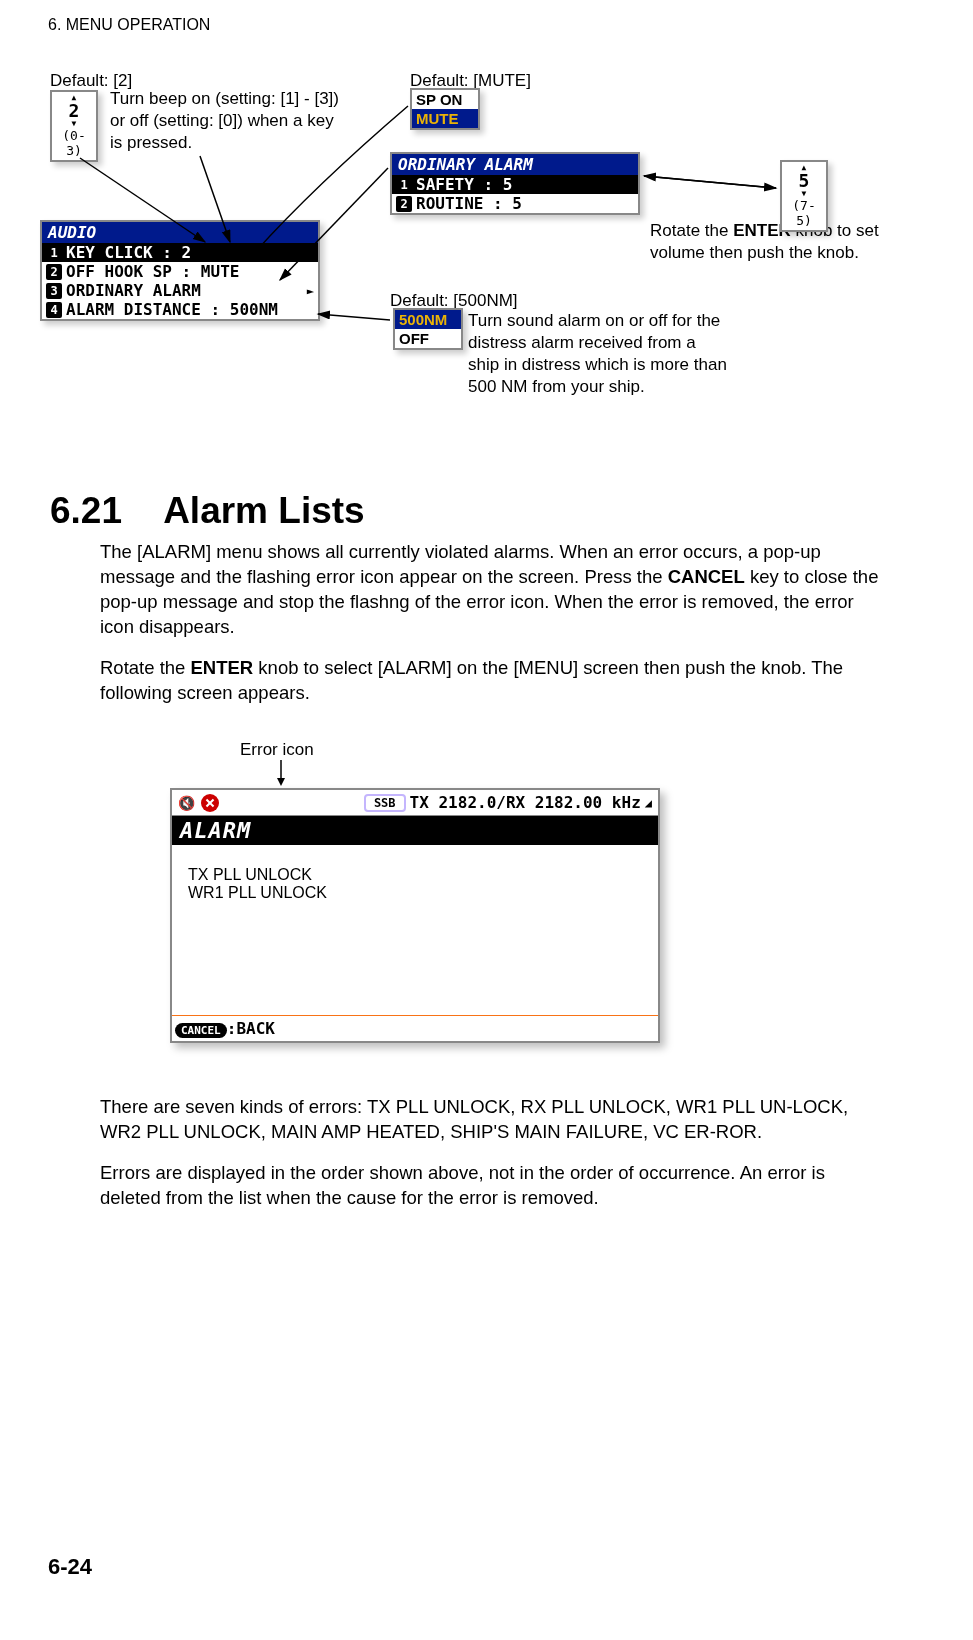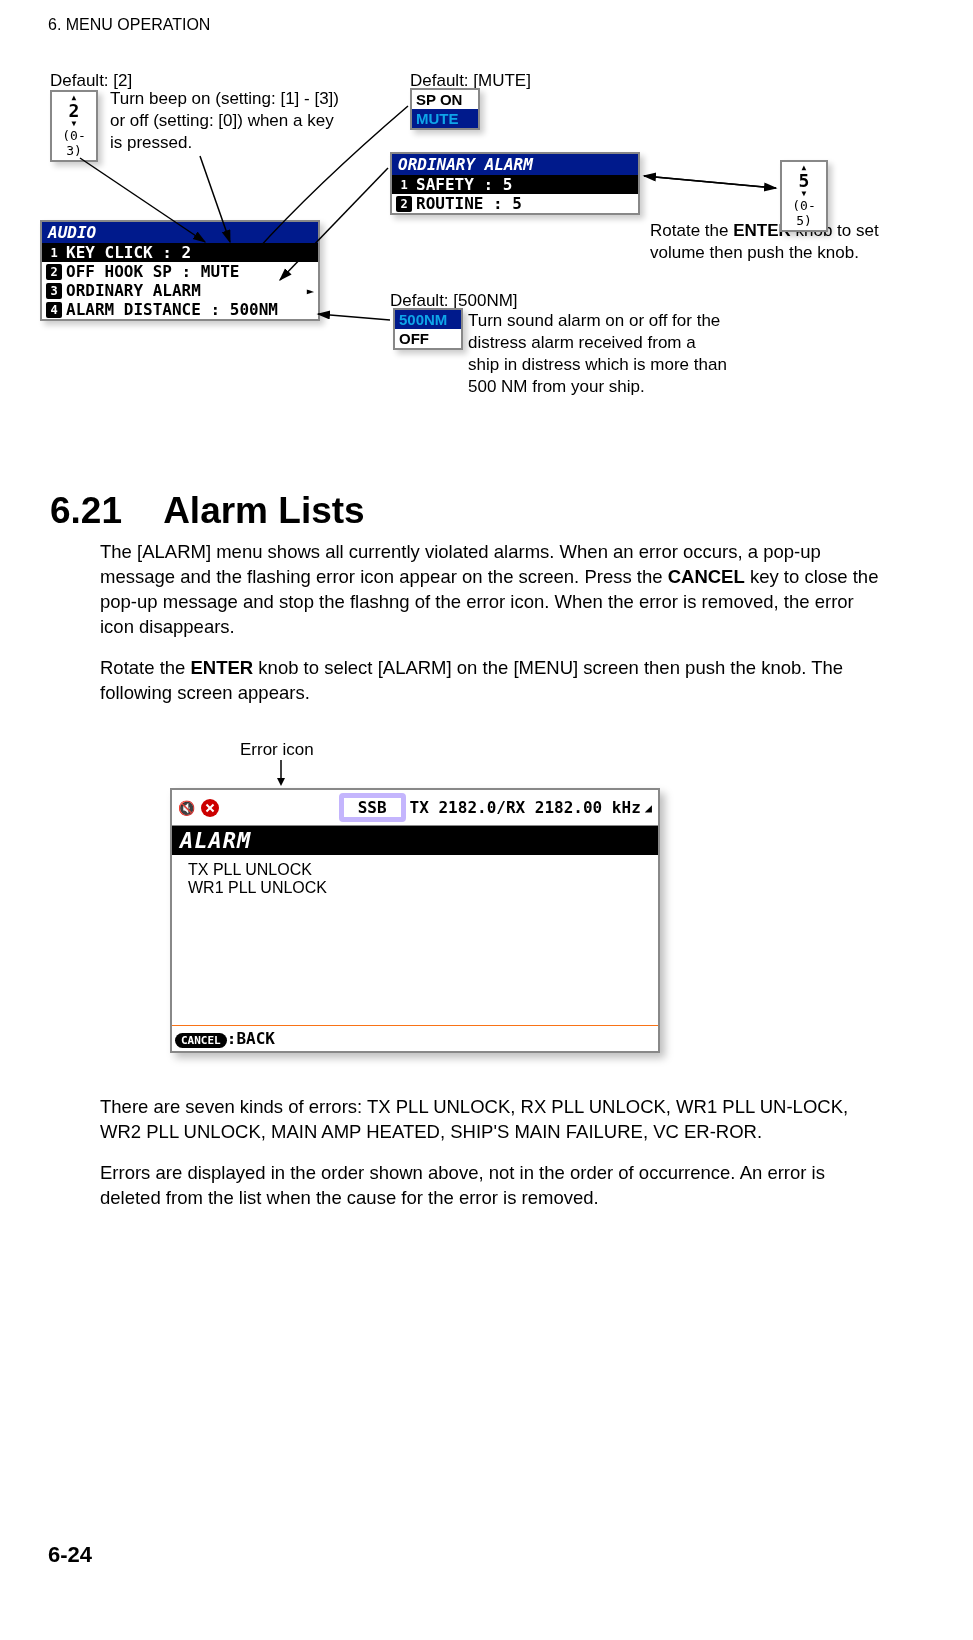--- a/index.html
+++ b/index.html
@@ -7,21 +7,21 @@
     font-family: Arial, Helvetica, sans-serif;
     font-size: 18px;
     color: #000;
     background: #fff;
     width: 973px;
     height: 1640px;
     position: relative;
   }
   .page { position: relative; width: 973px; height: 1640px; padding: 0; border-radius: 28px; }
   .header-line { position: absolute; top: 16px; left: 48px; font-size: 16px; }
-  .pagenum { position: absolute; bottom: 72px; left: 48px; font-size: 22px; font-weight: bold; }
+  .pagenum { position: absolute; bottom: 60px; left: 48px; font-size: 22px; font-weight: bold; }
 
   
   .diagram { position: absolute; top: 70px; left: 50px; width: 870px; height: 380px; }
   .lbl { position: absolute; font-size: 17px; line-height: 1.3; }
   .w240 { width: 240px; }
   .w260 { width: 260px; }
 
   .mini-box {
     position: absolute; border: 2px solid #888; background: #fff; font-family: monospace;
     font-size: 15px; text-align: center; box-shadow: 4px 4px 6px rgba(0,0,0,0.2);
@@ -31,21 +31,21 @@
   .mini-box .dn::before { content: "▼"; font-size: 8px; display: block; line-height: 1; }
   .mini-box .val { font-weight: bold; font-size: 18px; line-height: 1; }
   .mini-box .rng { font-size: 13px; }
 
   .option-box {
     position: absolute; border: 2px solid #888; background: #fff; font-family: Liberation Sans, sans-serif;
     font-size: 15px; font-weight: bold; box-shadow: 4px 4px 6px rgba(0,0,0,0.2);
     width: 70px;
   }
   .option-box .row { padding: 1px 4px; }
-  .option-box .sel { background: #001a8c; color: #0ea5e9; }
+  .option-box .sel { background: #001a8c; color: #eab308; }
 
   .menu-panel {
     position: absolute; border: 2px solid #888; background: #fff; font-family: monospace;
     font-size: 16px; font-weight: bold; box-shadow: 4px 4px 6px rgba(0,0,0,0.2);
     color: #000;
   }
   .menu-title { background: #001a8c; color: #fff; font-style: italic; font-weight: bold; padding: 1px 6px; }
   .menu-row { display: flex; align-items: center; padding: 0 4px; }
   .menu-row .idx { display: inline-block; background: #000; color: #fff; font-size: 12px; width: 16px; height: 16px; line-height: 16px; text-align: center; border-radius: 2px; margin-right: 4px; }
   .menu-row.sel { background: #000; color: #fff; }
@@ -57,28 +57,28 @@
   .sec { position: absolute; left: 100px; width: 780px; }
   .sec-hd { position: absolute; left: 50px; width: 830px; font-size: 37px; font-weight: bold; }
   .sec p { margin-bottom: 16px; font-size: 18.5px; line-height: 1.35; }
 
   
   .alarm-screen {
     position: absolute; border: 2px solid #888; background: #fff; box-shadow: 5px 5px 8px rgba(0,0,0,0.25);
     left: 170px; width: 490px;
   }
   .alarm-top { display: flex; align-items: center; padding: 3px 6px; border-bottom: 1px solid #888; font-family: monospace; font-size: 16px; font-weight: bold; }
-  .ssb-badge { border: 5px solid #c4b5fd; border-radius: 4px; font-size: 16px; padding: 0 14px; font-weight: bold; margin-right: 4px; }
+  .ssb-badge { border: 2px solid #c4b5fd; border-radius: 4px; font-size: 12px; padding: 0 8px; font-weight: bold; margin-right: 4px; }
   .err-icon { width:18px; height:18px; background:#c00; border-radius:50%; position:relative; margin: 0 6px; }
   .err-icon::before, .err-icon::after { content:""; position:absolute; top:4px; left:8px; width:2px; height:10px; background:#fff; }
   .err-icon::before { transform: rotate(45deg); }
   .err-icon::after { transform: rotate(-45deg); }
   .spk-icon::before { content:"🔇"; font-size: 14px; }
   .alarm-title-row { background:#000; color:#fff; font-family: monospace; font-style: italic; font-weight: bold; font-size: 22px; padding: 2px 8px; letter-spacing: 1px; }
-  .alarm-body { height: 170px; padding: 6px 16px; font-family: Arial, sans-serif; font-size: 16px; }
+  .alarm-body { height: 170px; padding: 21px 16px; font-family: Arial, sans-serif; font-size: 16px; }
   .alarm-foot { text-align:left; font-family: monospace; font-weight: bold; padding: 3px; font-size: 16px; border-top: 1px solid #f97316;}
   .cancel-badge { background:#000; color:#fff; font-size: 11px; border-radius: 8px; padding: 1px 6px; font-weight: bold; }
 
   .err-label { position:absolute; font-size: 17px; }
   .err-arrow { position:absolute; }
 </style>
 </head>
 <body>
 <div class="page">
 
@@ -102,21 +102,21 @@
     <span class="up"></span>
     <div class="val">2</div>
     <span class="dn"></span>
     <div class="rng">(0-3)</div>
   </div>
 
   <div class="mini-box" style="top:90px;left:730px;width:48px;">
     <span class="up"></span>
     <div class="val">5</div>
     <span class="dn"></span>
-    <div class="rng">(0-5)</div>
+    <div class="rng">(7-5)</div>
   </div>
 
   <div class="option-box" style="top:18px;left:360px;">
     <div class="row">SP ON</div>
     <div class="row sel">MUTE</div>
   </div>
   <div class="option-box" style="top:238px;left:343px;">
     <div class="row sel">500NM</div>
     <div class="row">OFF</div>
   </div>

